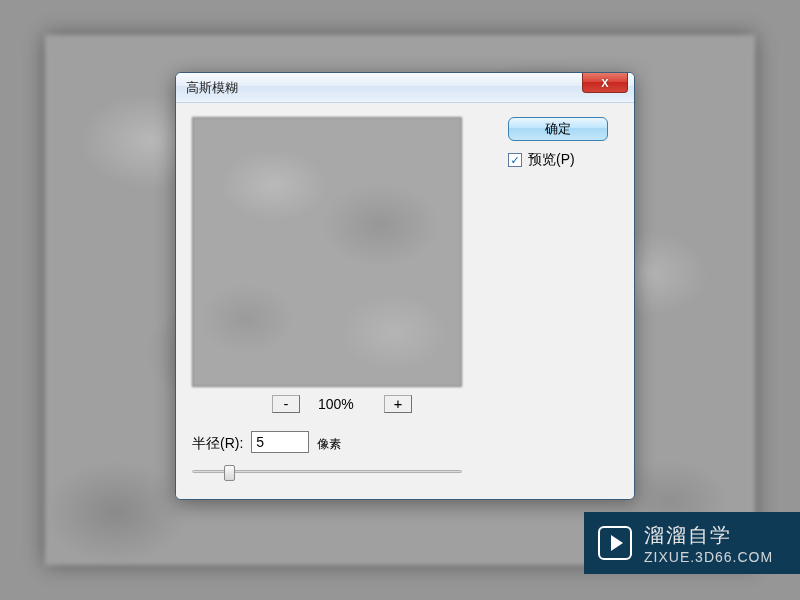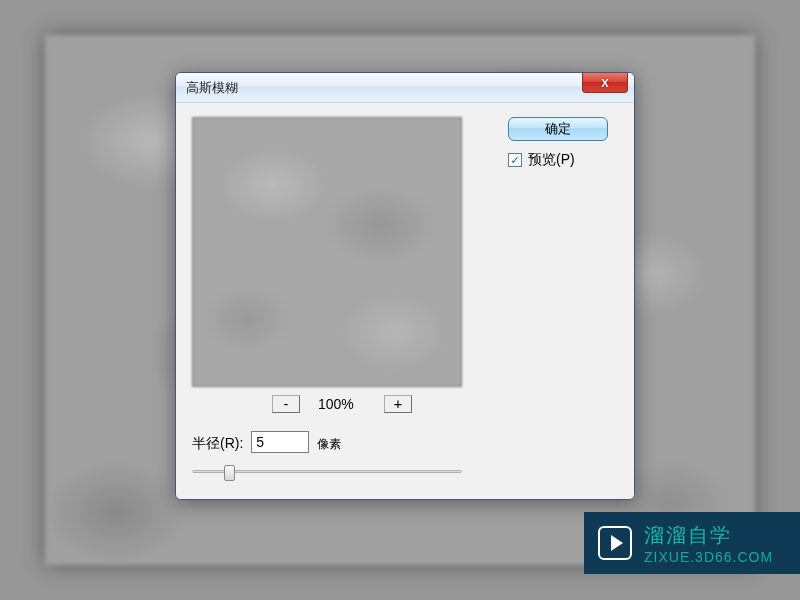--- a/index.html
+++ b/index.html
@@ -220,21 +220,21 @@
       align-items: center;
       justify-content: center;
     }
     .wm-play {
       width: 0; height: 0;
       border-left: 12px solid #fff;
       border-top: 8px solid transparent;
       border-bottom: 8px solid transparent;
       margin-left: 3px;
     }
-    .wm-text { color: #14b8a6; }
+    .wm-text { color: #e5e5e5; }
     .wm-title { font-size: 20px; font-weight: 500; letter-spacing: 2px; }
     .wm-sub { font-size: 14px; letter-spacing: 1px; opacity: 0.9; }
   </style>
 </head>
 <body>
 
 <div class="canvas-bg"></div>
 
 <div class="dialog">
   <div class="titlebar">

